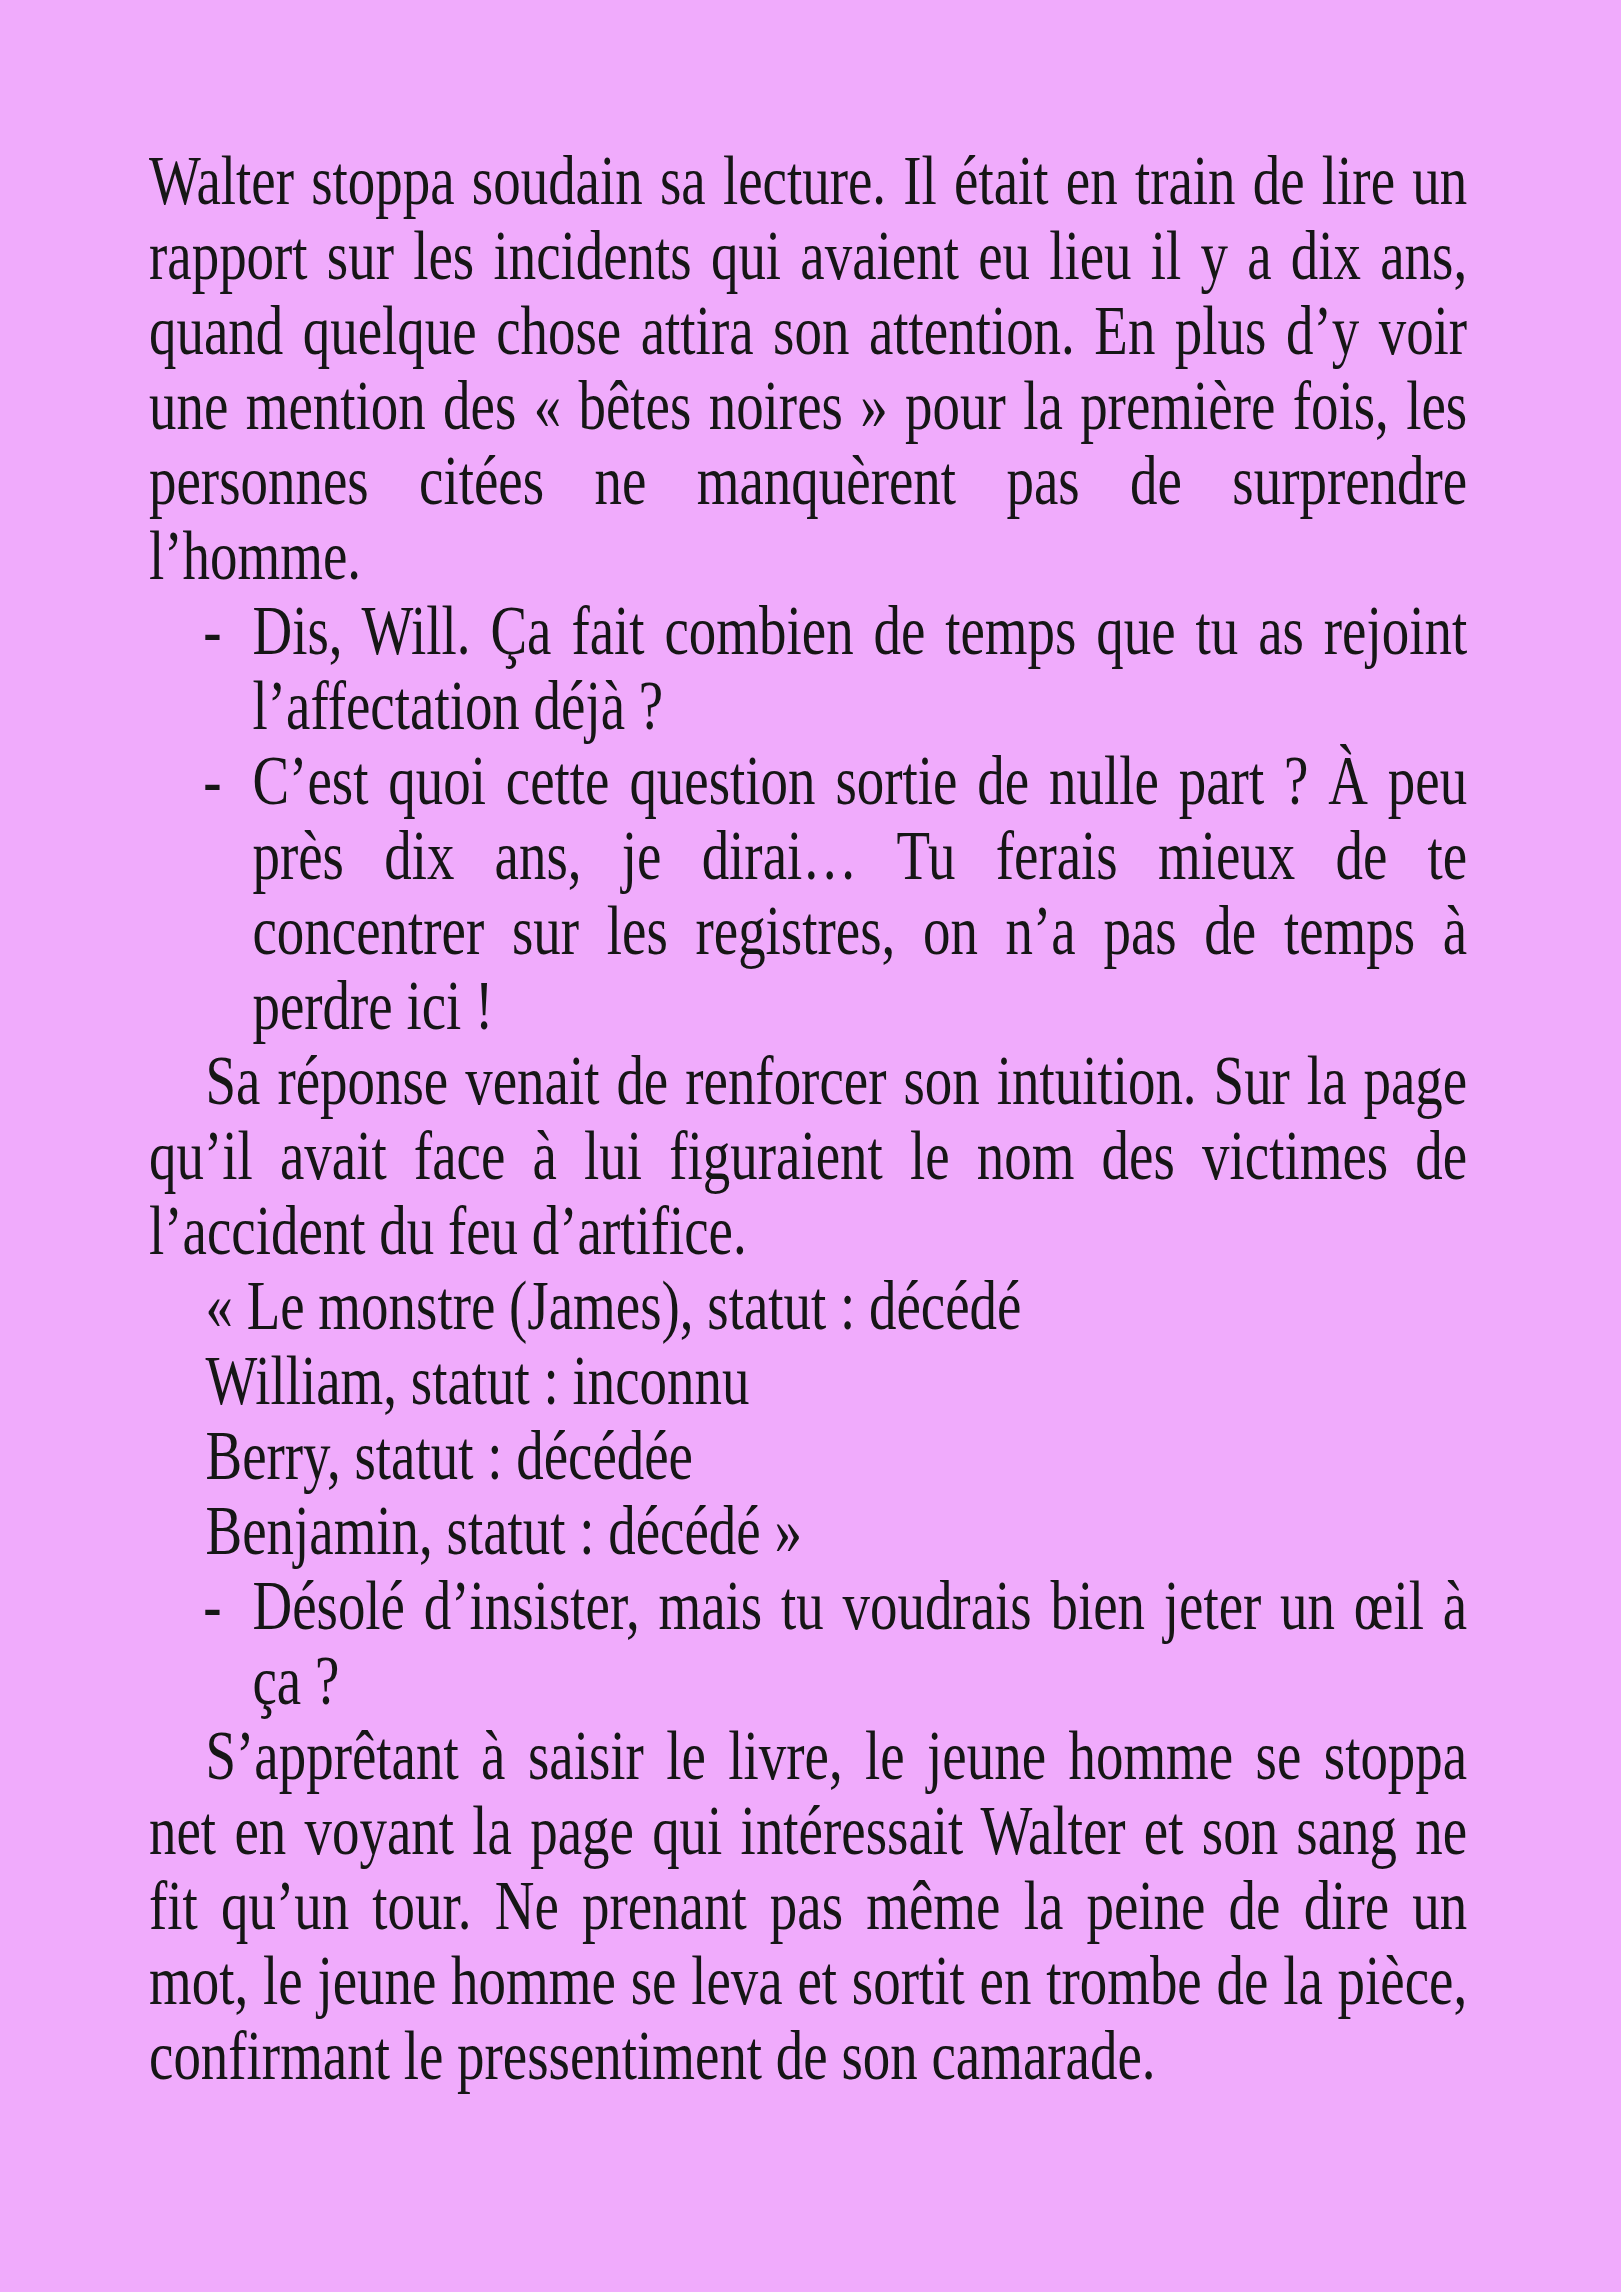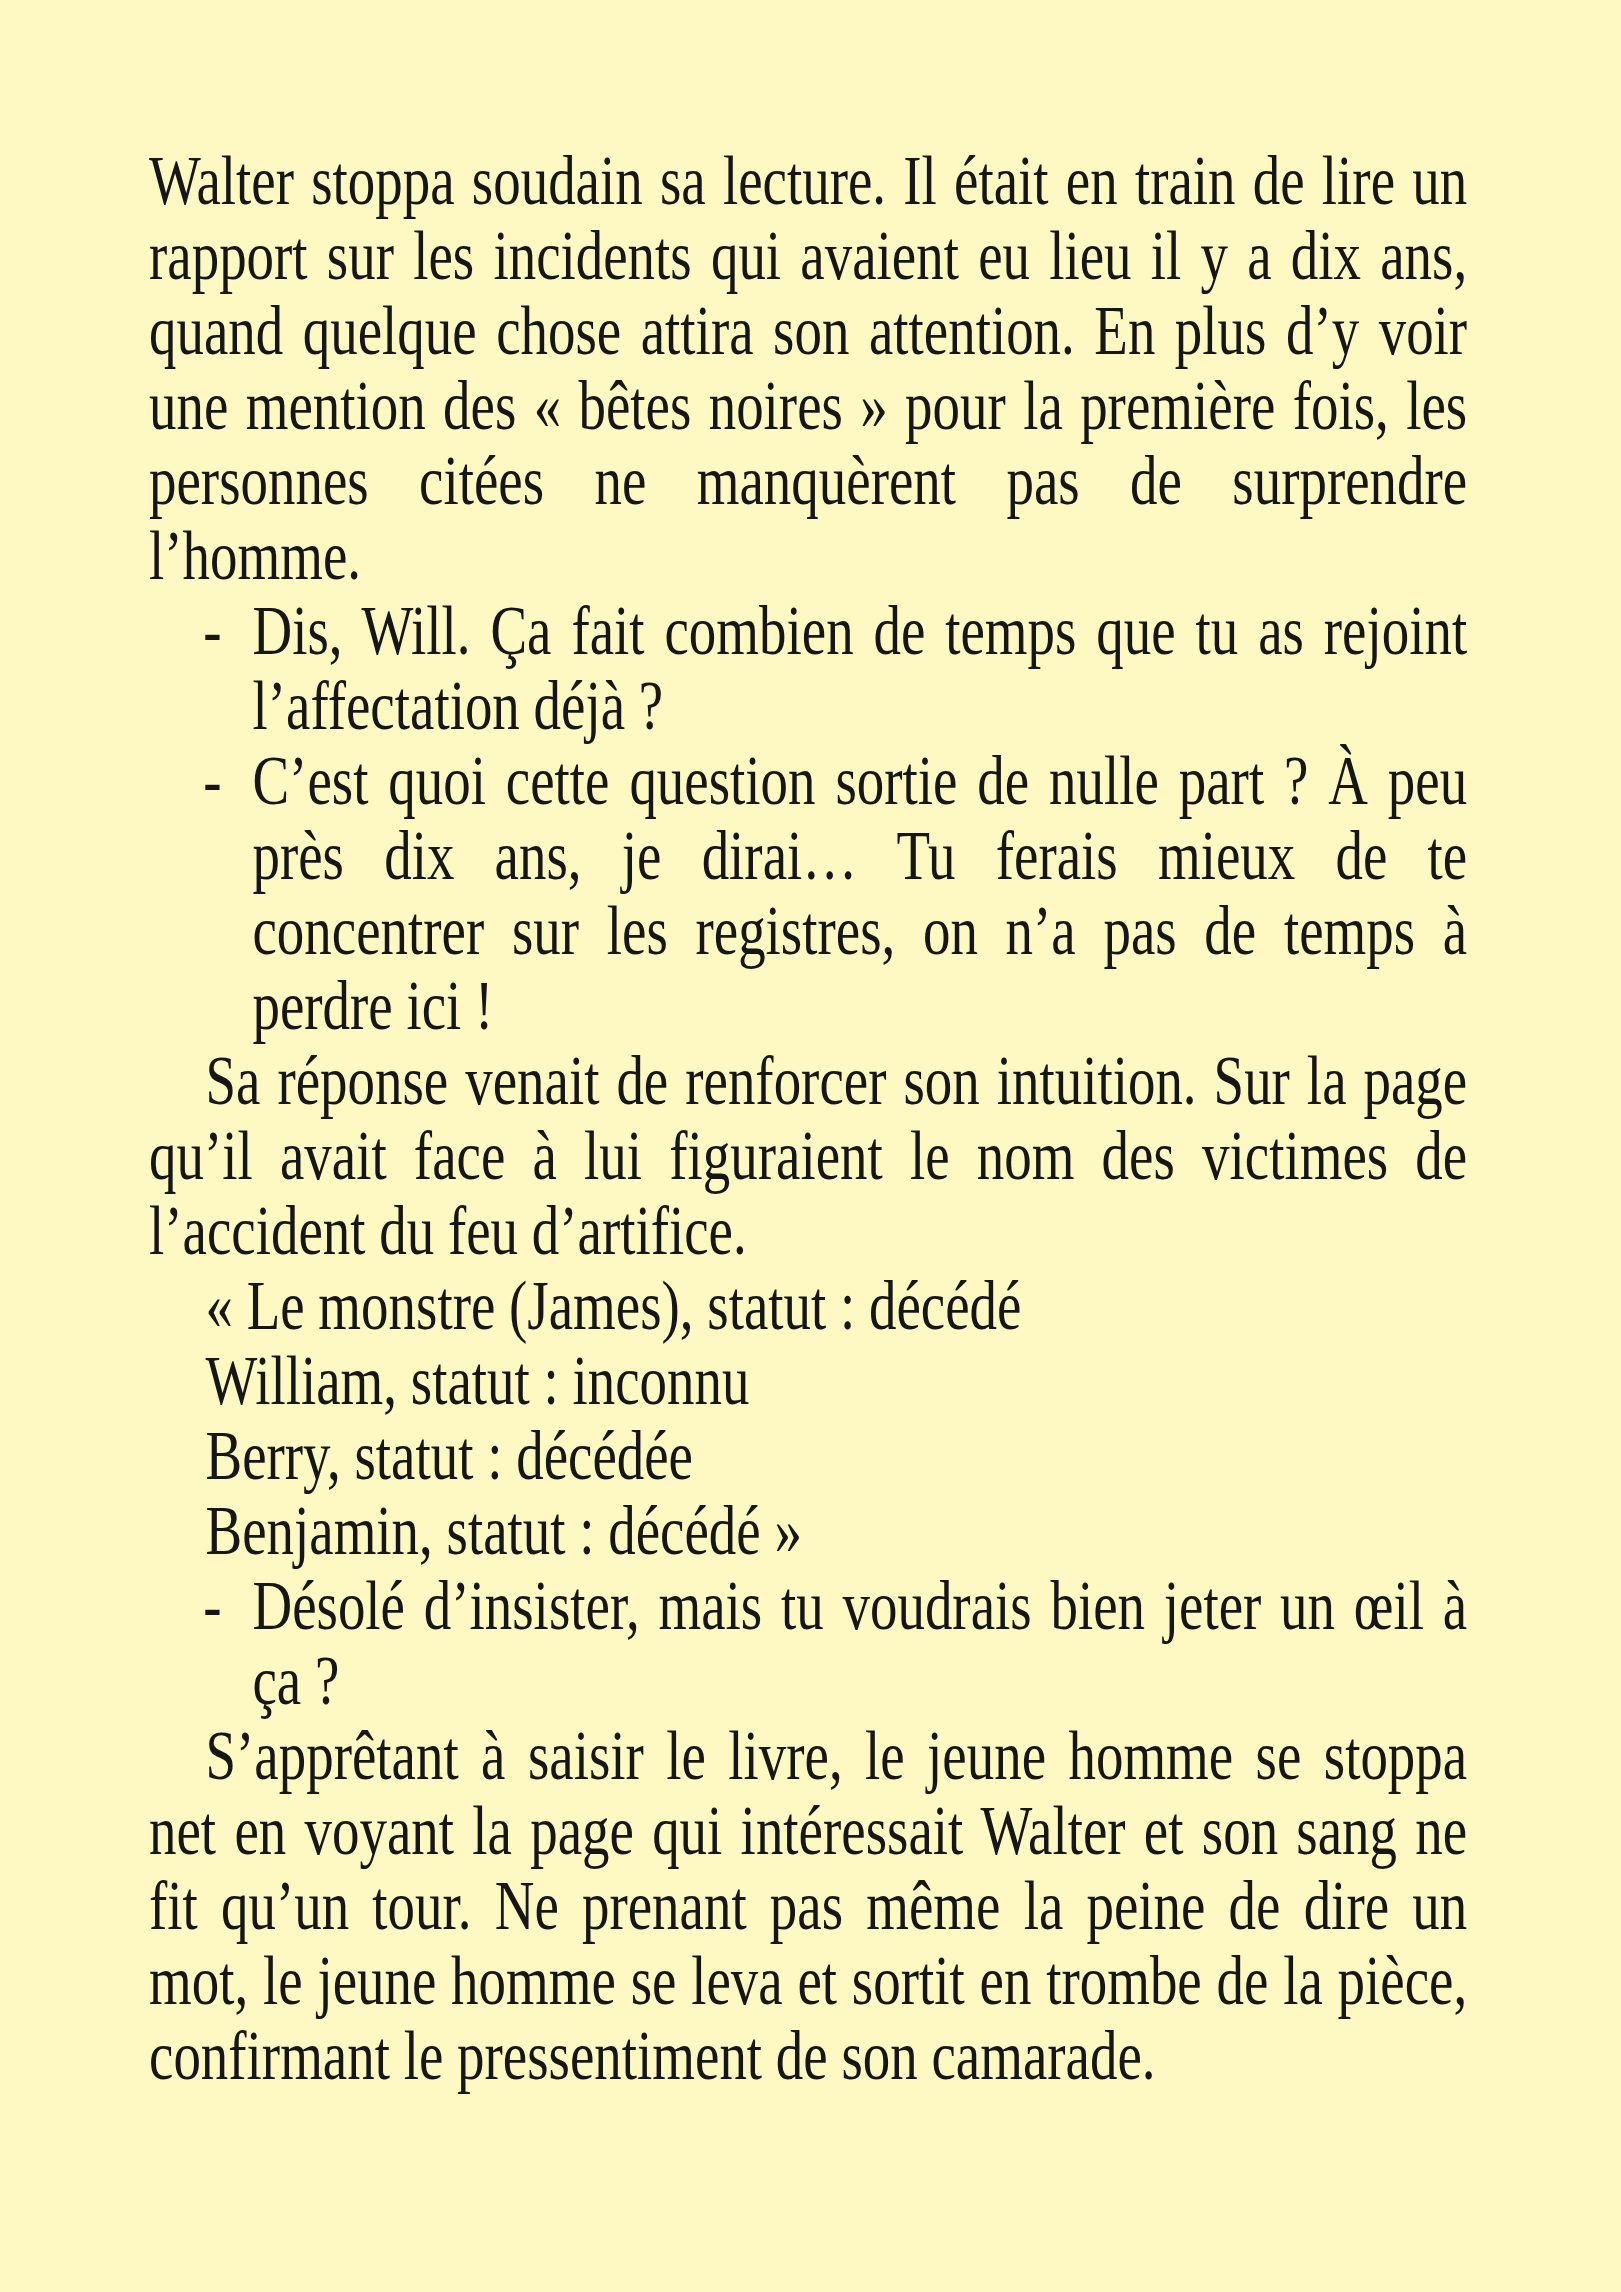--- a/index.html
+++ b/index.html
@@ -28,21 +28,21 @@
   .l { text-align: left; white-space: nowrap; }
   .indent { text-indent: 71px; }
   .quote  { margin-left: 71px; }
   .dcont  { margin-left: 130px; }
   .dfirst { margin-left: 130px; position: relative; }
   .dfirst .dash { position: absolute; left: -62px; top: 0; }
 </style>
 </head>
 <body>
 
-<div class="page" style="background: #fef9c3; color: rgb(22, 22, 22);">
+<div class="page" style="background: #f0abfc; color: rgb(22, 22, 22);">
   <div class="text-block" id="textBlock">
       <div class="line j"><span>Walter stoppa soudain sa lecture. Il était en train de lire un</span></div>
       <div class="line j"><span>rapport sur les incidents qui avaient eu lieu il y a dix ans,</span></div>
       <div class="line j"><span>quand quelque chose attira son attention. En plus d’y voir</span></div>
       <div class="line j"><span>une mention des « bêtes noires » pour la première fois, les</span></div>
       <div class="line j"><span>personnes citées ne manquèrent pas de surprendre</span></div>
       <div class="line l"><span>l’homme.</span></div>
       <div class="line j dfirst"><span class="dash">-</span><span>Dis, Will. Ça fait combien de temps que tu as rejoint</span></div>
       <div class="line l dcont"><span>l’affectation déjà ?</span></div>
       <div class="line j dfirst"><span class="dash">-</span><span>C’est quoi cette question sortie de nulle part ? À peu</span></div>

